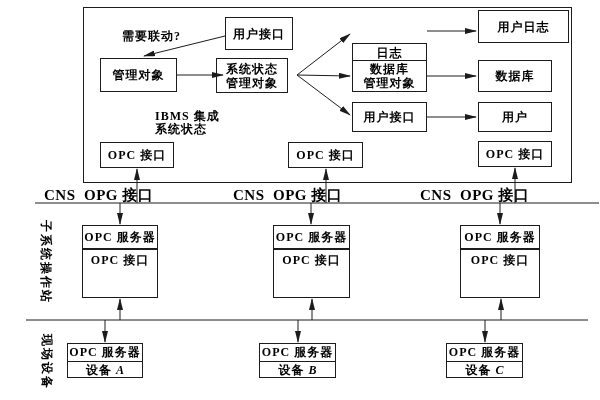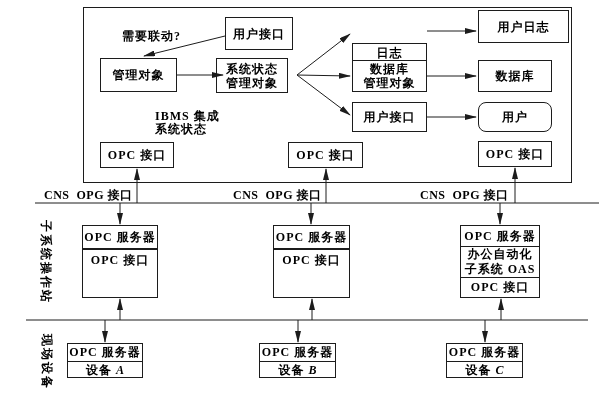--- a/index.html
+++ b/index.html
@@ -15,21 +15,21 @@
     letter-spacing:1px;white-space:pre-line;z-index:2;box-sizing:border-box;
   }
   .outer{
     position:absolute;border:1px solid #1c1c1c;background:transparent;z-index:1;box-sizing:border-box;
   }
   .plain-label{
     position:absolute;font-weight:bold;font-size:12px;line-height:13px;
     letter-spacing:1px;z-index:2;white-space:pre;
   }
   .bus-label{
-    position:absolute;font-weight:bold;font-size:12px;line-height:14px;
+    position:absolute;font-weight:bold;font-size:15px;line-height:14px;
     letter-spacing:0.5px;z-index:2;white-space:pre;
   }
   .vlabel{
     position:absolute;font-weight:bold;font-size:12px;letter-spacing:2px;
     white-space:nowrap;z-index:2;transform:translate(-50%,-50%) rotate(90deg);
   }
   .stackbox{
     position:absolute;background:#fff;border:1px solid #1c1c1c;z-index:2;
     display:flex;flex-direction:column;box-sizing:border-box;
     font-weight:bold;font-size:12px;text-align:center;letter-spacing:1px;
@@ -63,21 +63,21 @@
   <div class="box" style="left:100px;top:58px;width:77px;height:34px;">管理对象</div>
   <div class="box" style="left:216px;top:58px;width:72px;height:35px;">系统状态
 管理对象</div>
   <div class="box" style="left:352px;top:15px;width:75px;height:33px;margin-top:28px;">日志
 管理对象</div>
   <div class="box" style="left:352px;top:60px;width:75px;height:32px;">数据库
 管理对象</div>
   <div class="box" style="left:352px;top:102px;width:75px;height:30px;">用户接口</div>
   <div class="box" style="left:478px;top:10px;width:91px;height:33px;">用户日志</div>
   <div class="box" style="left:478px;top:60px;width:74px;height:32px;">数据库</div>
-  <div class="box" style="left:478px;top:102px;width:74px;height:30px;border-radius:8px;">用户</div>
+  <div class="box" style="left:478px;top:102px;width:74px;height:30px;">用户</div>
 
   <div class="box" style="left:100px;top:142px;width:74px;height:26px;">OPC 接口</div>
   <div class="box" style="left:288px;top:142px;width:75px;height:26px;">OPC 接口</div>
   <div class="box" style="left:478px;top:141px;width:74px;height:26px;">OPC 接口</div>
 
   <div class="bus-label" style="left:44px;top:188px;">CNS  OPG 接口</div>
   <div class="bus-label" style="left:233px;top:188px;">CNS  OPG 接口</div>
   <div class="bus-label" style="left:420px;top:188px;">CNS  OPG 接口</div>
 
   <div class="vlabel" style="left:45px;top:262px;">子系统操作站</div>
@@ -86,22 +86,20 @@
   <div class="stackbox" style="left:82px;top:225px;width:76px;height:73px;">
     <div class="row-top">OPC 服务器</div>
     <div class="row-bot">OPC 接口</div>
   </div>
   <div class="stackbox" style="left:273px;top:225px;width:77px;height:73px;">
     <div class="row-top">OPC 服务器</div>
     <div class="row-bot">OPC 接口</div>
   </div>
   <div class="stackbox" style="left:460px;top:225px;width:80px;height:73px;">
     <div class="row-top">OPC 服务器</div>
-    <div class="row-mid">办公自动化
-子系统 OAS</div>
     <div class="row-bot">OPC 接口</div>
   </div>
 
   <div class="devbox" style="left:67px;top:343px;width:76px;height:35px;">
     <div class="row-top">OPC 服务器</div>
     <div class="row-bot">
       <span>设备</span>
       <span class="dev-letter">A</span>
     </div>
   </div>

